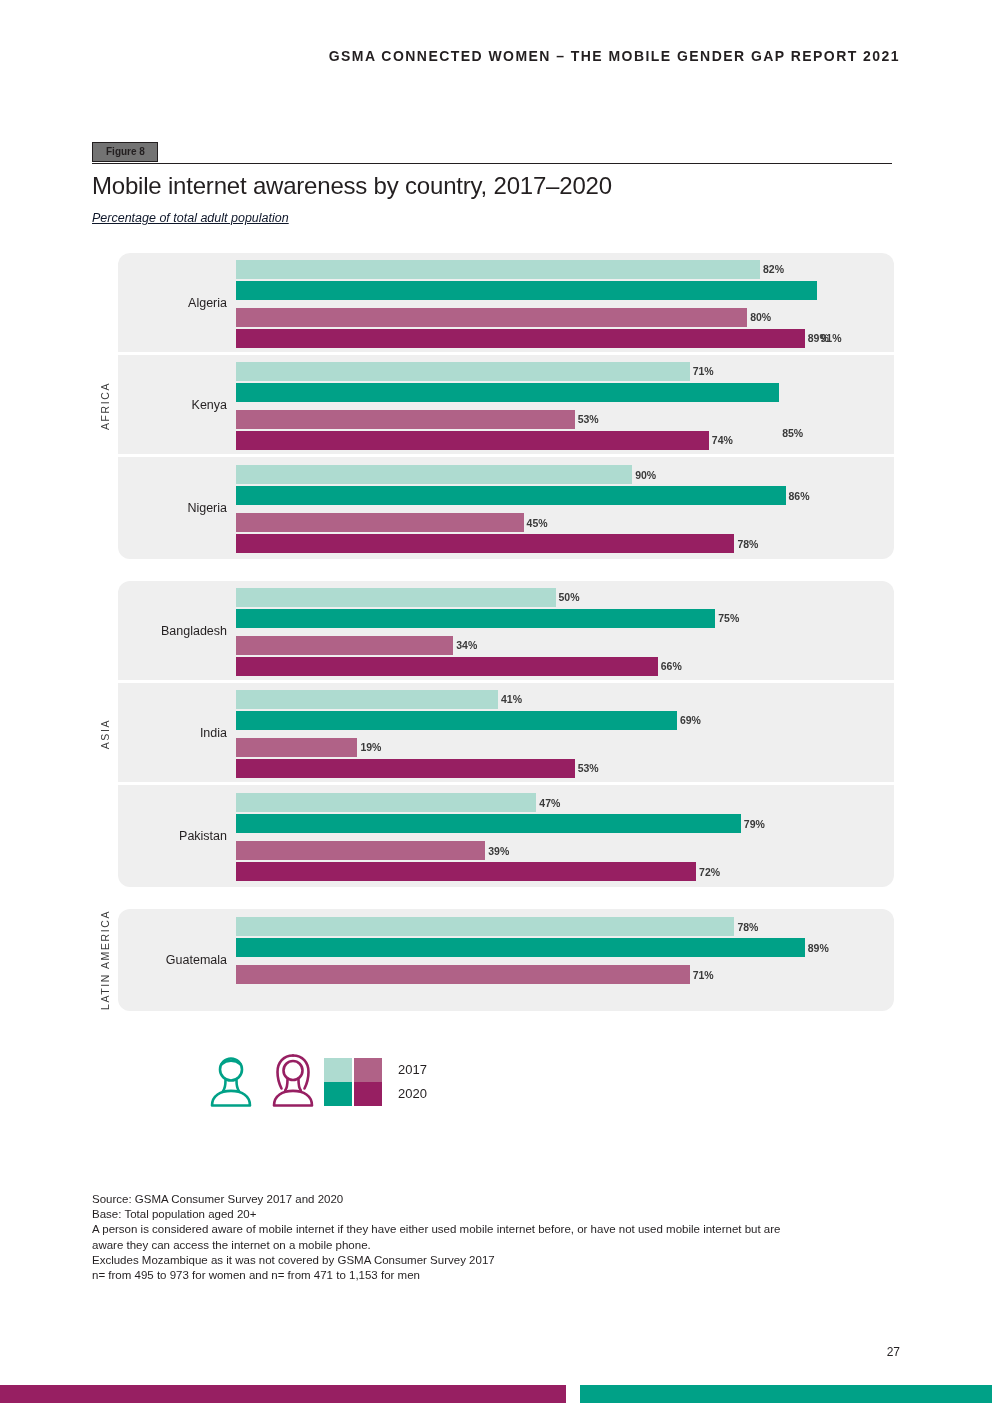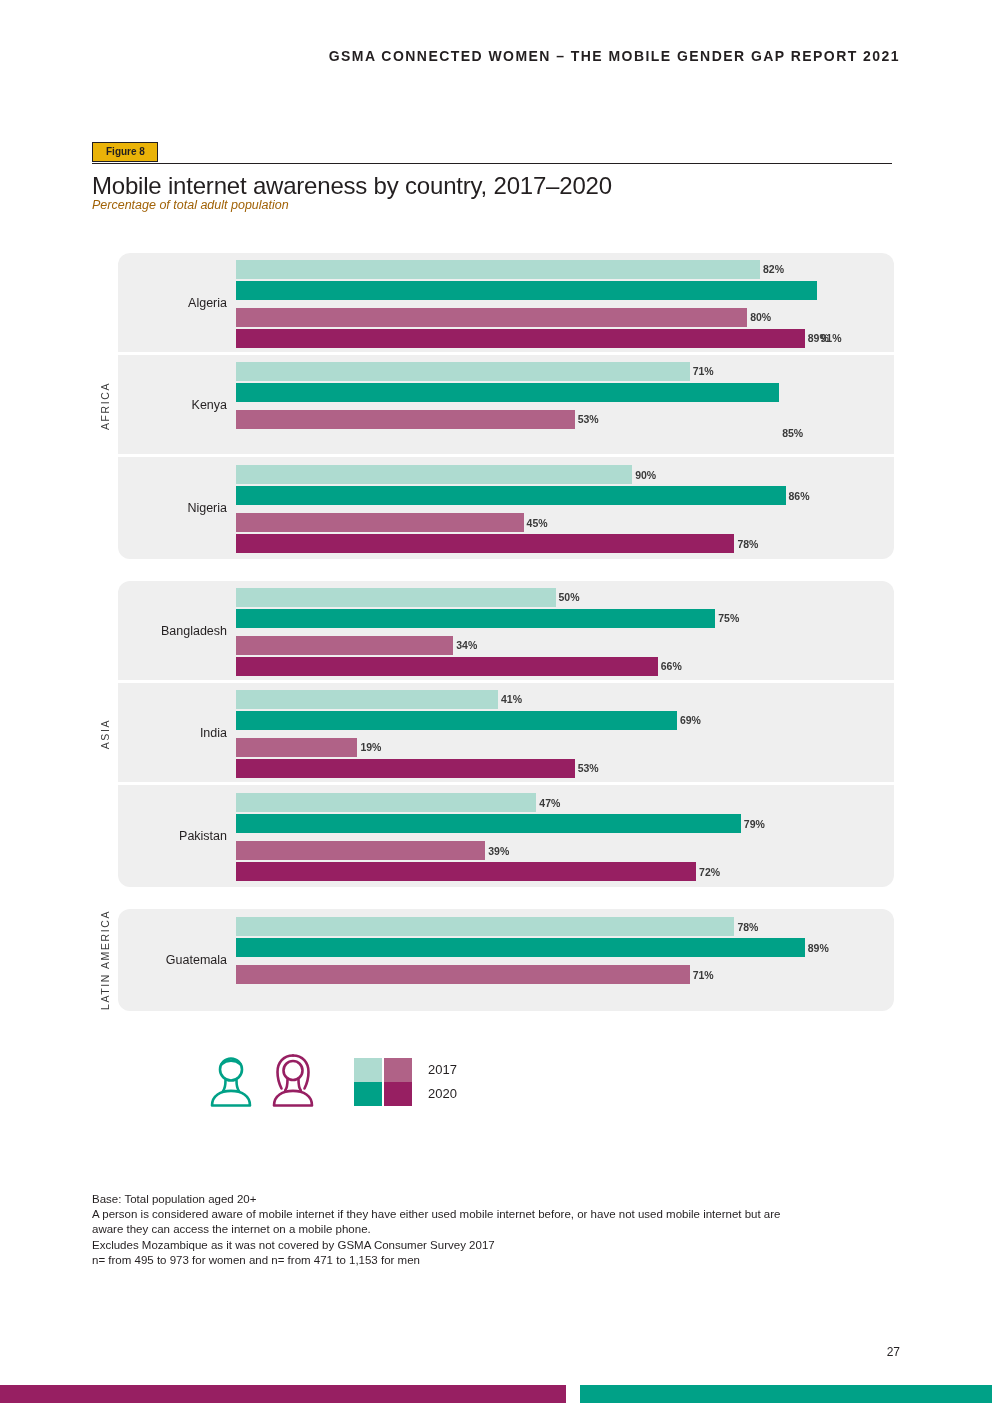--- a/index.html
+++ b/index.html
@@ -22,35 +22,35 @@
   
   .fig-tag-row {
     position: absolute; left: 92px; top: 142px;
     width: 800px; height: 22px;
   }
   .fig-tag {
     position: absolute; left: 0; top: 0;
     border: 1px solid #231f20;
     padding: 3px 12px 3px 13px;
     font-size: 10px; font-weight: bold;
-    background: #eab308; line-height: 12px;
+    background: #737373; line-height: 12px;
   }
   .fig-rule {
     position: absolute; left: 0; bottom: 0; width: 800px;
     height: 1px; background: #231f20;
   }
 
   .fig-title {
     position: absolute; left: 92px; top: 172px;
     font-size: 24px; font-weight: 400; letter-spacing: -0.2px;
     color: #231f20;
   }
   .fig-sub {
-    position: absolute; left: 92px; top: 198px;
-    font-size: 12.5px; font-style: italic; color: #a16207;
+    position: absolute; left: 92px; top: 211px;
+    font-size: 12.5px; font-style: italic; color: #0f172a; text-decoration: underline;
   }
 
   
   .chart { position: absolute; left: 92px; top: 253px; width: 802px; }
 
   .region { position: relative; display: flex; margin-bottom: 22px; }
   .region:last-child { margin-bottom: 0; }
 
   .region-label {
     width: 26px; flex: 0 0 26px;
@@ -103,21 +103,21 @@
   .c-w17 { background: #b06287; }
   .c-w20 { background: #971f62; }
 
   
   .legend {
     position: absolute; left: 200px; top: 1052px;
     display: flex; align-items: center;
   }
   .legend-icon { width: 62px; height: 60px; }
   .legend-swatches {
-    display: flex; align-items: flex-start; margin-left: 30px; justify-content: flex-end;
+    display: flex; align-items: flex-start;  justify-content: flex-end;
   }
   .sw-col { display: flex; flex-direction: column; }
   .sw { width: 28px; height: 24px; }
   .sw-col + .sw-col { margin-left: 2px; }
   .legend-text {
     display: flex; flex-direction: column; margin-left: 16px;
   }
   .legend-text span {
     height: 24px; line-height: 24px; font-size: 13px; color: #231f20;
   }
@@ -187,20 +187,24 @@
                 <div class="bar c-m17" style="width: 71%;"></div>
                 <div class="bar-val" style="left: 71%;">71%</div>
               </div>
               <div class="bar-line gap">
                 <div class="bar c-m20" style="width: 85%;"></div>
                 <div class="bar-val" style="left: 85%; margin-top: 41px;">85%</div>
               </div>
               <div class="bar-line">
                 <div class="bar c-w17" style="width: 53%;"></div>
                 <div class="bar-val" style="left: 53%;">53%</div>
+              </div>
+              <div class="bar-line">
+                <div class="bar c-w20" style="width: 74%;"></div>
+                <div class="bar-val" style="left: 74%;">74%</div>
               </div>
             </div>
           </div>
           <div class="country-row">
             <div class="country-name">Nigeria</div>
             <div class="bars">
               <div class="bar-line">
                 <div class="bar c-m17" style="width: 62%;"></div>
                 <div class="bar-val" style="left: 62%;">90%</div>
               </div>
@@ -351,20 +355,21 @@
         <div class="sw c-w20"></div>
       </div>
       <div class="legend-text">
         <span>2017</span>
         <span>2020</span>
       </div>
     </div>
   </div>
 
   <div class="notes" id="notes">
+      <p>Source: GSMA Consumer Survey 2017 and 2020</p>
       <p>Base: Total population aged 20+</p>
       <p>A person is considered aware of mobile internet if they have either used mobile internet before, or have not used mobile internet but are aware they can access the internet on a mobile phone.</p>
       <p>Excludes Mozambique as it was not covered by GSMA Consumer Survey 2017</p>
       <p>n= from 495 to 973 for women and n= from 471 to 1,153 for men</p>
     </div>
 
   <div class="page-num">27</div>
 
   <div class="foot">
     <div class="foot-l"></div>

